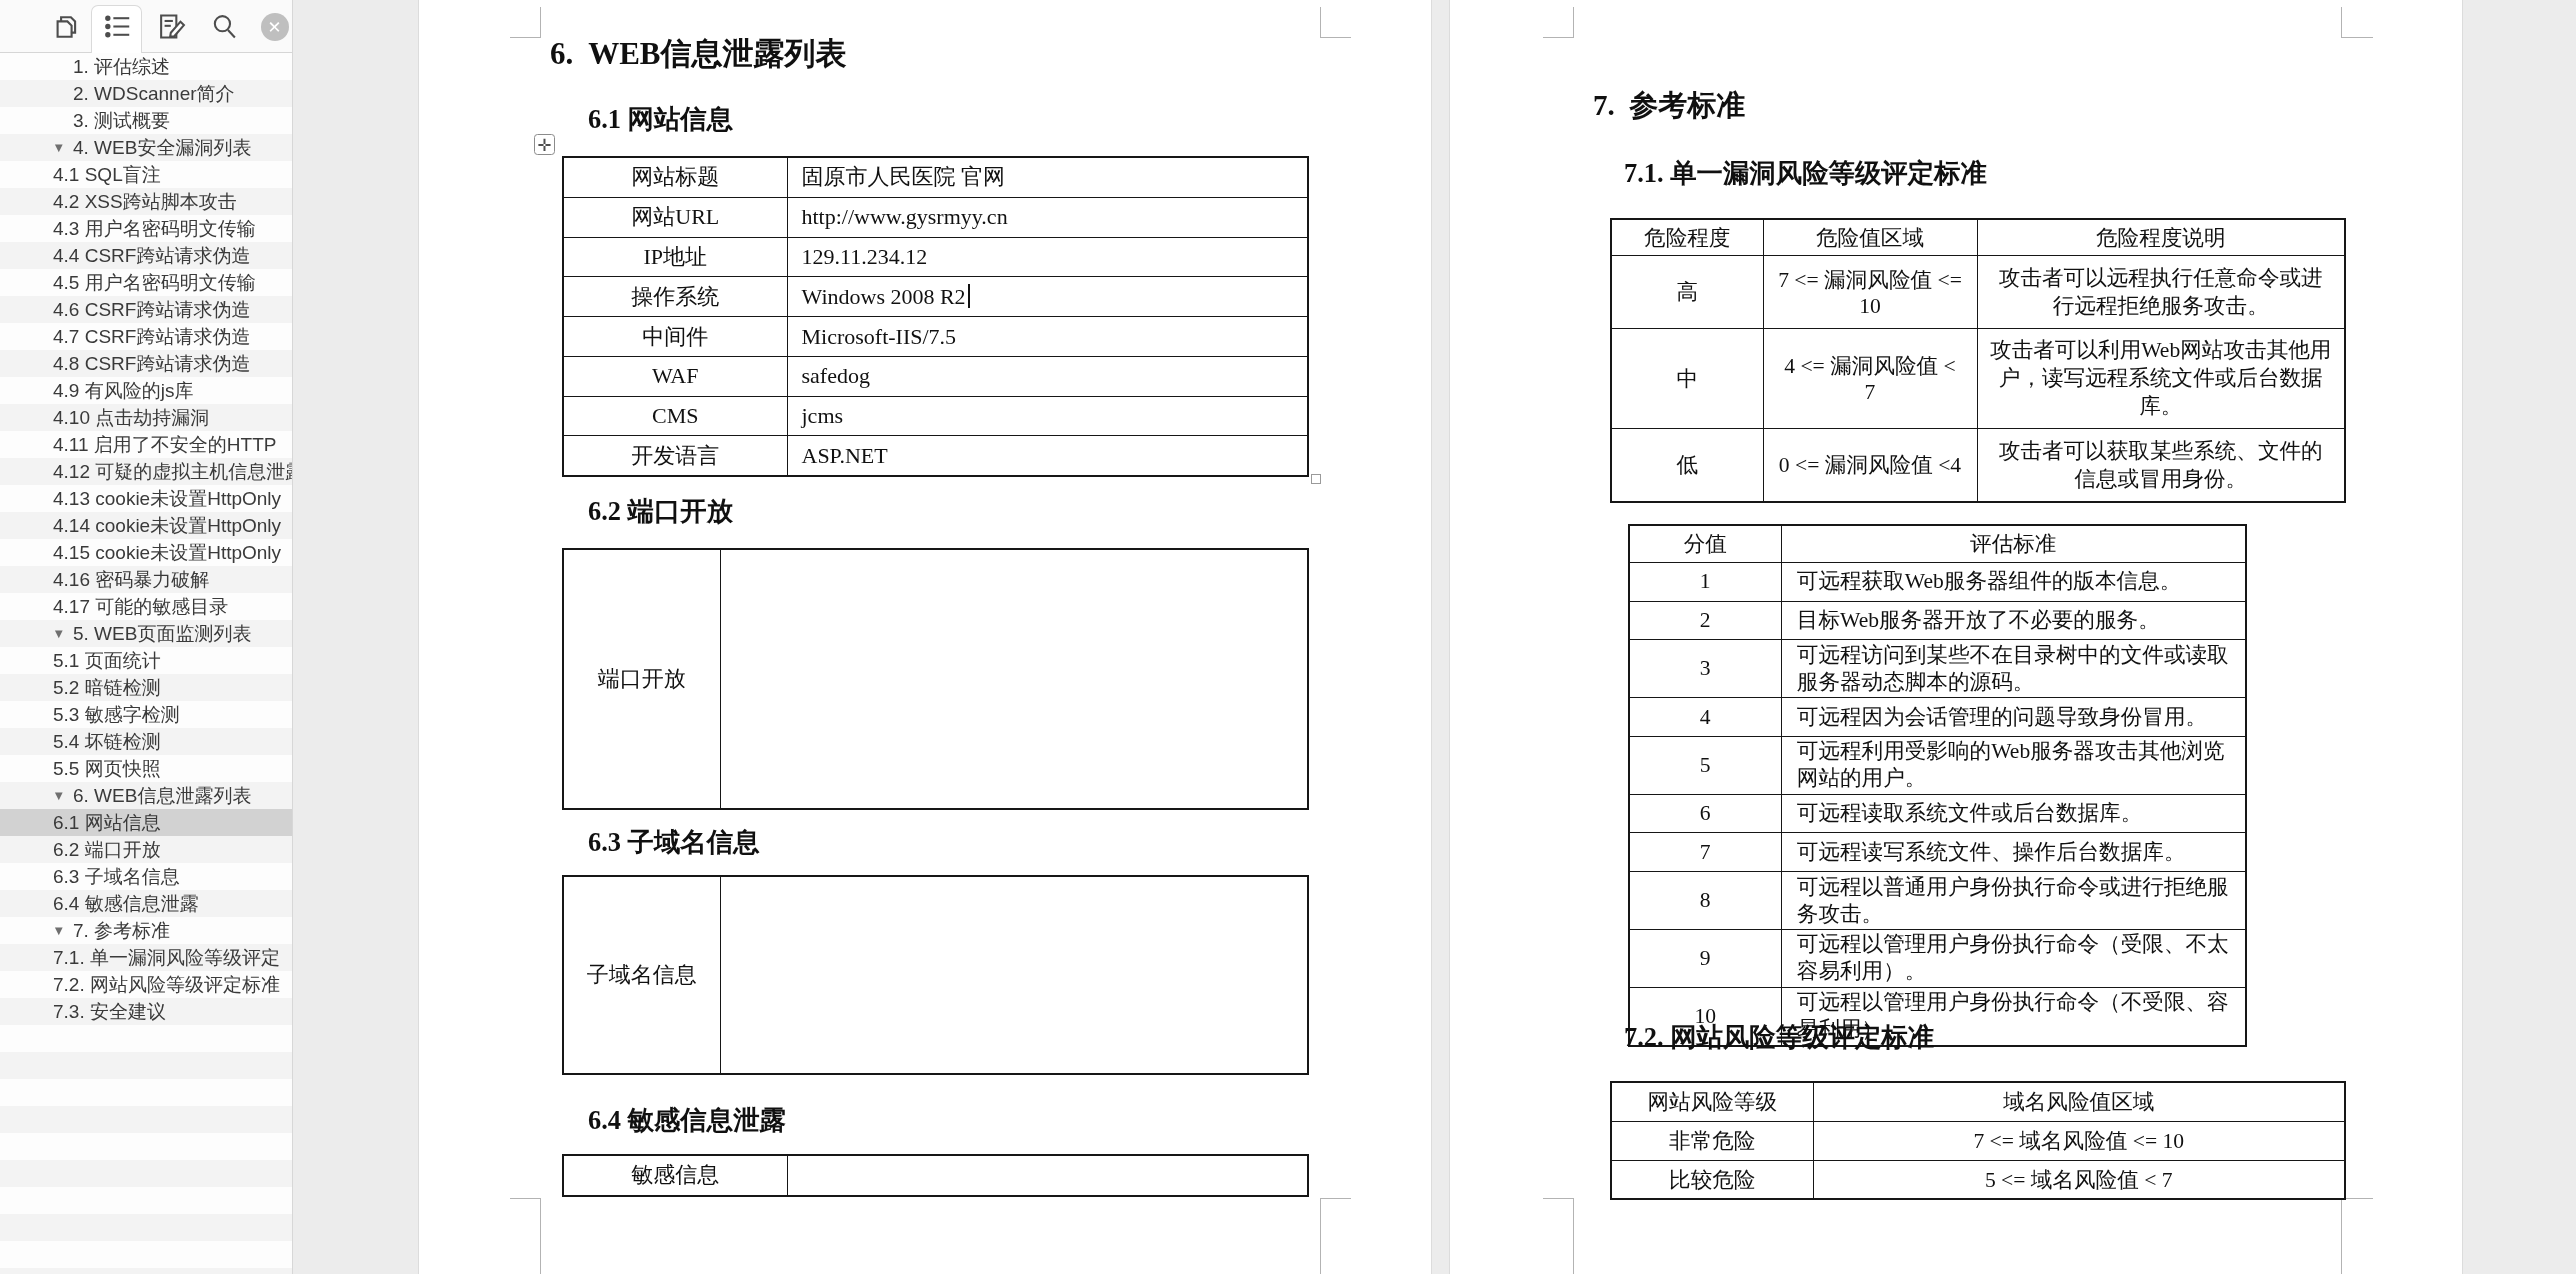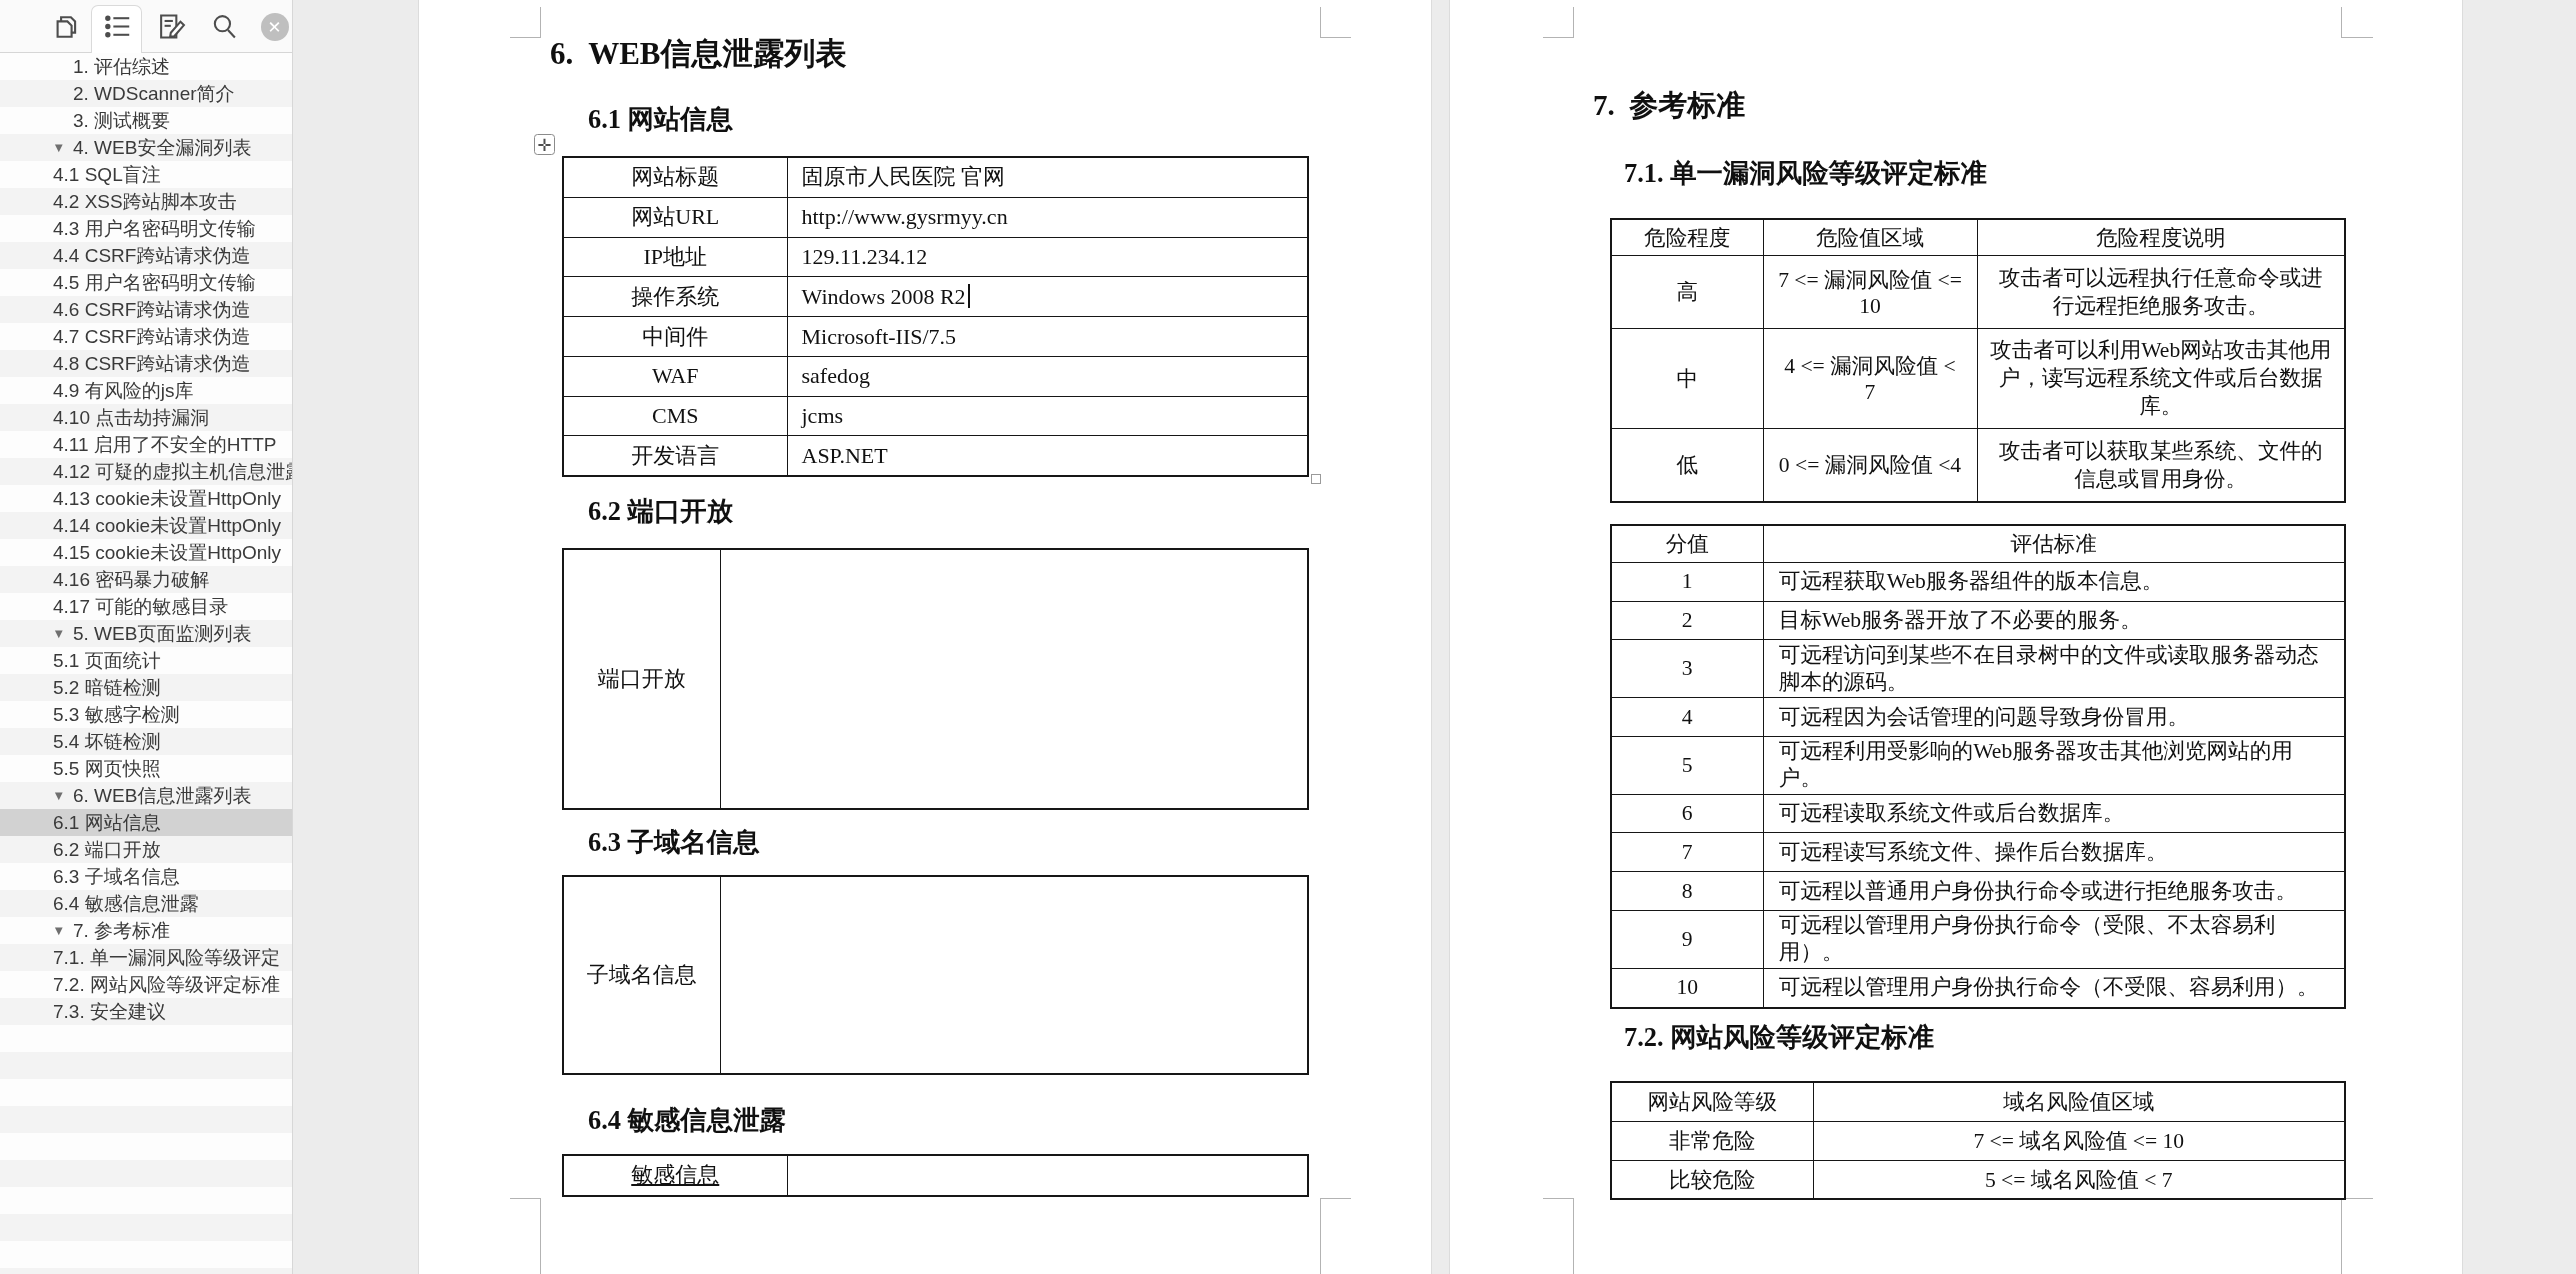--- a/index.html
+++ b/index.html
@@ -365,21 +365,21 @@
     </table>
 
     <div class="h2" style="left:169px;top:1103px;">6.4 敏感信息泄露</div>
     <table class="doctable" id="table64" style="left:143px;top:1154px;width:747px;">
       <colgroup>
           <col style="width:224px;">
           <col>
         </colgroup>
       <tbody>
         <tr>
-          <td class="lbl" style="height:36px;text-decoration:underline;">敏感信息</td>
+          <td class="lbl" style="height:36px;">敏感信息</td>
           <td class="val"></td>
         </tr>
       </tbody>
     </table>
   </div>
 
   <div class="page" id="page2">
     <div class="mark tl" style="left:93px;top:7px;width:30px;height:30px;"></div>
     <div class="mark tr" style="left:891px;top:7px;width:31px;height:30px;"></div>
     <div class="mark bl" style="left:93px;top:1198px;width:30px;height:77px;"></div>
@@ -413,21 +413,21 @@
     <td class="desc">攻击者可以利用Web网站攻击其他用户，读写远程系统文件或后台数据库。</td>
   </tr>
           <tr class="lv低">
     <td>低</td>
     <td>0 &lt;= 漏洞风险值 &lt;4</td>
     <td class="desc">攻击者可以获取某些系统、文件的信息或冒用身份。</td>
   </tr>
         </tbody>
     </table>
 
-    <table class="doctable reftable" id="tableScore" style="left:160px;top:524px;width:736px;padding-left:34px;">
+    <table class="doctable reftable" id="tableScore" style="left:178px;top:524px;width:619px;padding-left:34px;">
       <colgroup>
           <col style="width:152px;">
           <col>
         </colgroup>
       <thead>
         <tr>
           <td>分值</td>
           <td>评估标准</td>
         </tr>
       </thead>

